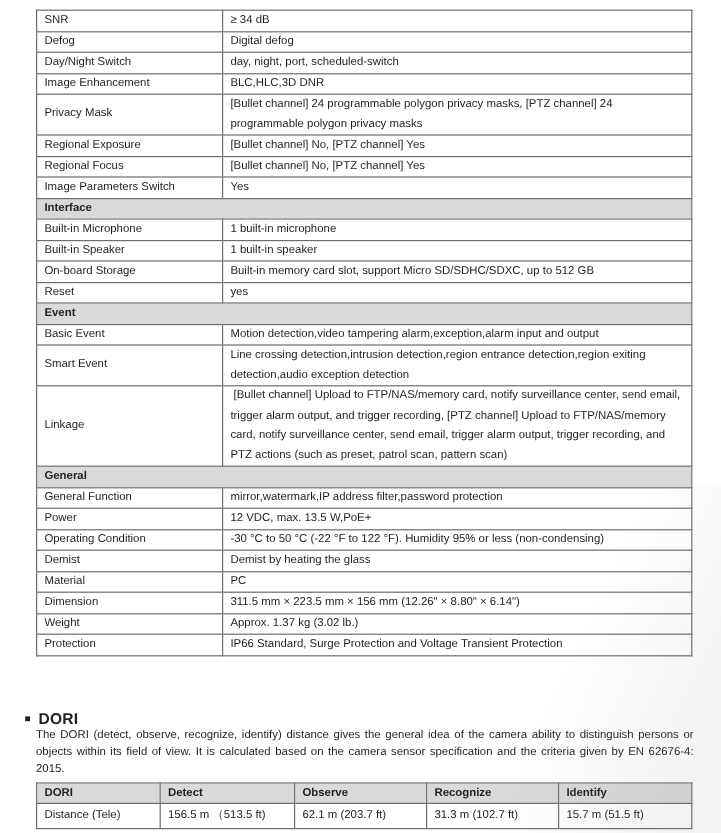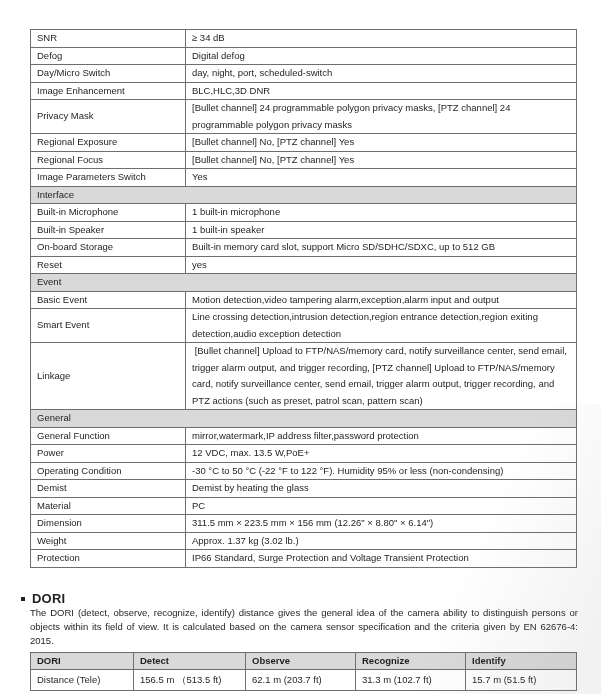--- a/index.html
+++ b/index.html
@@ -8,38 +8,38 @@
     background: #ffffff;
     font-family: "Liberation Sans", "DejaVu Sans", sans-serif;
     color: #1f1f1f;
     position: relative;
     overflow: hidden;
   }
   .page { position: absolute; inset: 0; }
 
   
   table.spec {
-    position: absolute; top: 29px; left: 30px;
+    position: absolute; top: 8px; left: 30px;
     width: 546px;
     border-collapse: collapse;
     table-layout: fixed;
     font-size: 9.5px;
     padding-left: 45px;
   }
   table.spec td {
     border: 1px solid #6e6e6e;
     line-height: 16.5px;
     height: 16px;
     padding: 0 5px 0 6px;
     vertical-align: middle;
     overflow: hidden;
   }
   table.spec td.section {
     background: #d9d9d9;
-    font-weight: normal;
+    font-weight: bold;
   }
   
   .dori-head {
     position: absolute; top: 591px; left: 21px;
     display: flex; align-items: center;
   }
   .bullet {
     width: 4px; height: 4px; background: #1f1f1f;
     display: inline-block; margin-right: 7px; margin-top: 1px;
   }
@@ -100,21 +100,21 @@
     <tbody id="spec-body">
         <tr>
           <td>SNR</td>
           <td>≥ 34 dB</td>
         </tr>
         <tr>
           <td>Defog</td>
           <td>Digital defog</td>
         </tr>
         <tr>
-          <td>Day/Micro Switch</td>
+          <td>Day/Night Switch</td>
           <td>day, night, port, scheduled-switch</td>
         </tr>
         <tr>
           <td>Image Enhancement</td>
           <td>BLC,HLC,3D  DNR</td>
         </tr>
         <tr>
           <td>Privacy Mask</td>
           <td>[Bullet channel] 24 programmable polygon privacy masks, [PTZ channel] 24 programmable polygon privacy masks</td>
         </tr>

